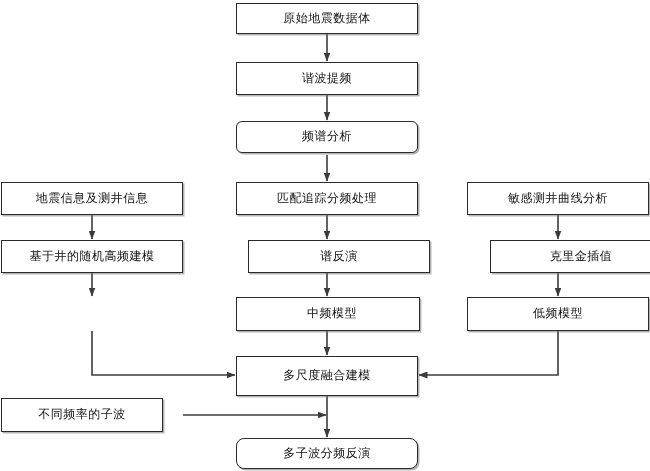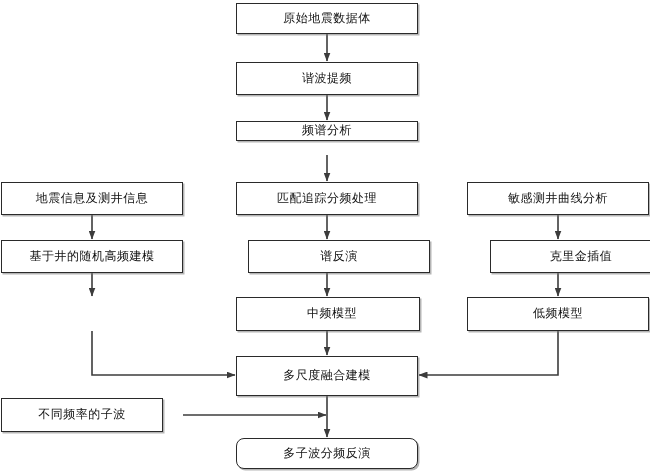--- a/index.html
+++ b/index.html
@@ -76,21 +76,21 @@
       <line x1="183" y1="415" x2="326" y2="415" marker-end="url(#arrowhead)"></line>
     </g>
   </svg>
 
   <div class="node" style="left:236px; top:3px;   width:182px; height:31px;">
       <span>原始地震数据体</span>
     </div>
   <div class="node" style="left:236px; top:62px;  width:182px; height:33px;">
       <span>谐波提频</span>
     </div>
-  <div class="node" style="left:236px; top:121px; width:182px; height:20px;">
+  <div class="node" style="left:236px; top:121px; width:182px; height:32px;border-radius:6px;">
       <span>频谱分析</span>
     </div>
 
   <div class="node" style="left:1px;   top:182px; width:182px; height:33px;">
       <span>地震信息及测井信息</span>
     </div>
   <div class="node" style="left:236px; top:182px; width:182px; height:33px;">
       <span>匹配追踪分频处理</span>
     </div>
   <div class="node" style="left:467px; top:182px; width:182px; height:33px;">

